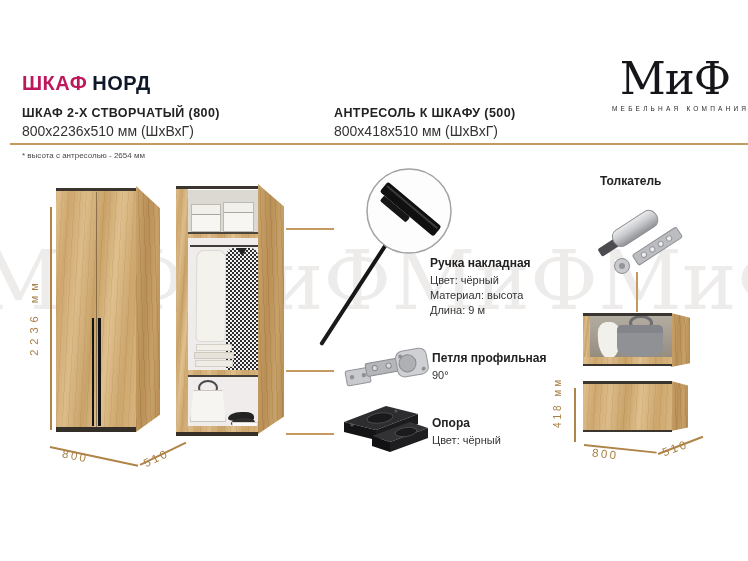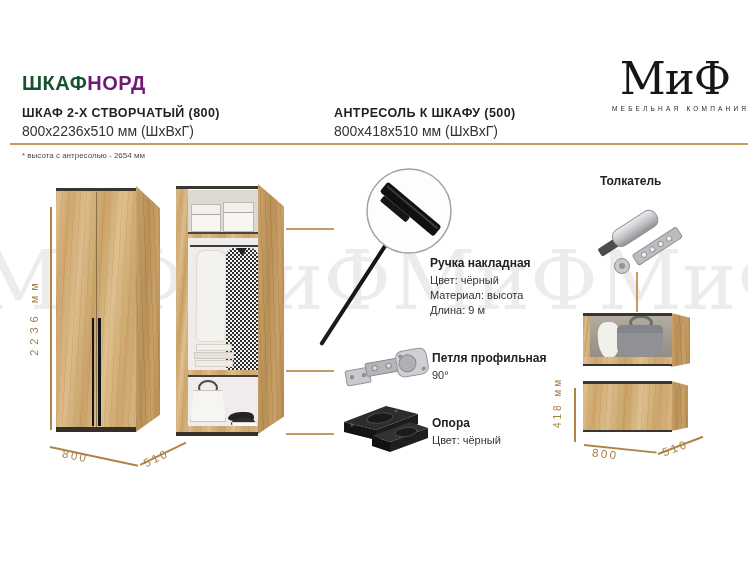--- a/index.html
+++ b/index.html
@@ -8,22 +8,22 @@
   .abs{position:absolute;}
 
   
   .watermark{position:absolute;left:-22px;top:240px;width:800px;display:flex;
              justify-content:space-between;z-index:0;pointer-events:none;}
   .watermark span{font-family:"DejaVu Serif","Liberation Serif",serif;font-size:82px;
                   line-height:1;color:rgba(85,72,55,0.10);white-space:nowrap;}
 
   
   .title{left:22px;top:72px;font-size:20px;font-weight:700;letter-spacing:.5px;z-index:2;}
-  .t-main{color:#14532d;}
-  .t-accent{color:#701a75;text-align:center;}
+  .t-main{color:#be185d;}
+  .t-accent{color:#0f172a;margin-left:5px;text-align:center;}
   .logo{left:612px;top:54px;width:126px;text-align:center;z-index:2;}
   .logo-word{font-family:"DejaVu Serif","Liberation Serif",serif;font-size:45px;line-height:1.1;
              color:#15151a;letter-spacing:-1px;}
   .logo-tag{font-size:6.5px;letter-spacing:3.2px;color:#2b2b2b;margin-top:1px;white-space:nowrap;}
   .phead{top:106px;z-index:2;}
   .phead-left{left:22px;}
   .phead-right{left:334px;}
   .phead-name{font-size:12.5px;font-weight:700;letter-spacing:.4px;color:#222;}
   .phead-dims{font-size:14px;color:#333;margin-top:3px;}
   .divider{left:10px;top:143px;width:738px;height:2px;background:#c49a5f;z-index:2;}

